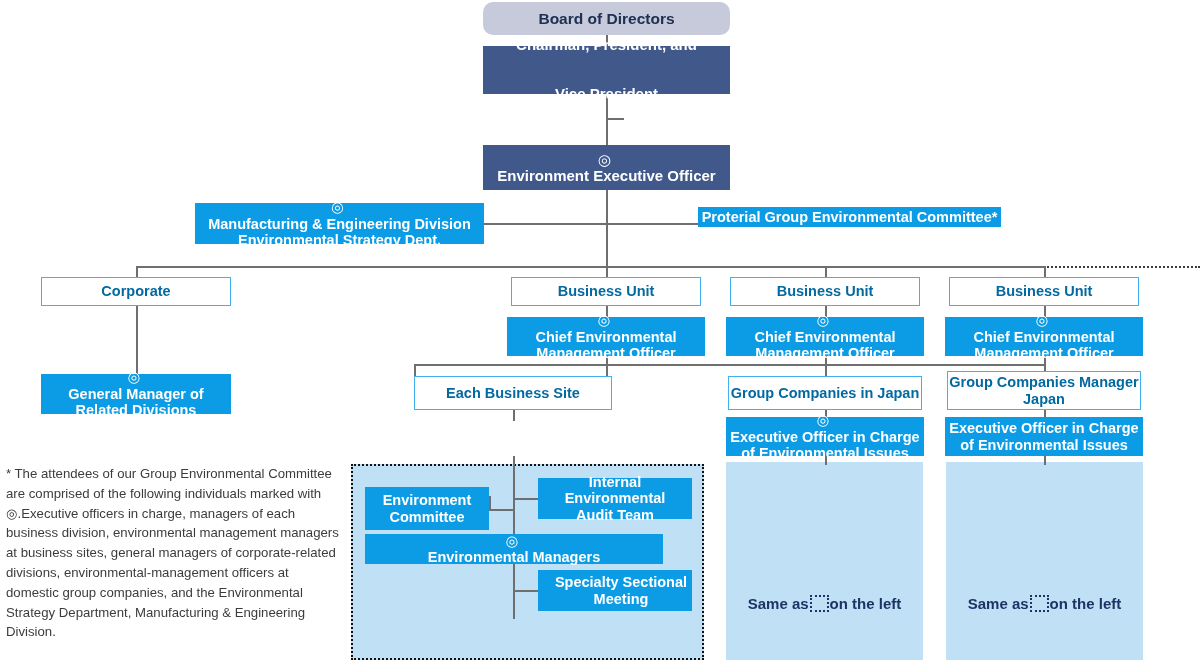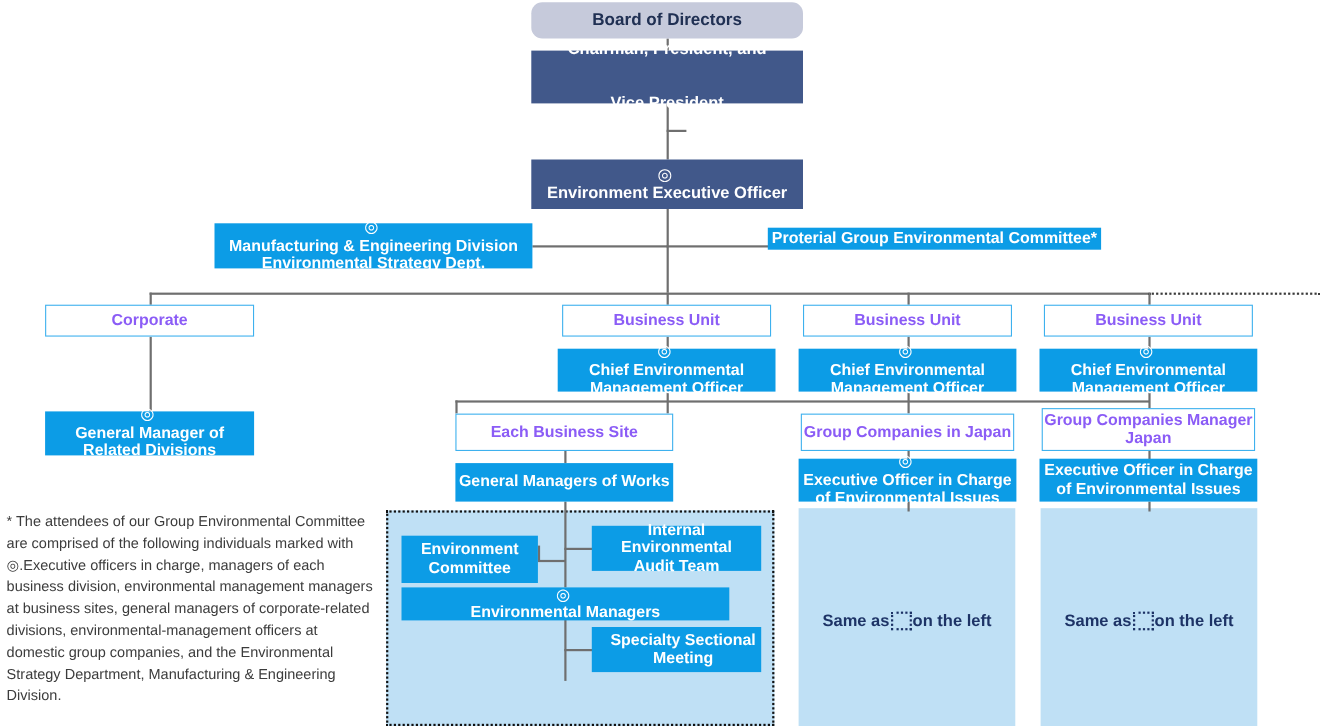--- a/index.html
+++ b/index.html
@@ -46,21 +46,21 @@
   }
   .bx-blue{
     background:#0c9ce6;
     color:#ffffff;
     font-size:14.5px;
     font-weight:600;
   }
   .bx-white{
     background:#ffffff;
     border:1.4px solid #3eb1ee;
-    color:#8b5cf6;
+    color:#0369a1;
     font-size:14.5px;
     font-weight:600;
     text-align:right;
   }
 
   
   .panel{
     position:absolute;
     background:#bfe0f5;
     z-index:1;
@@ -114,20 +114,21 @@
   .sameas{
     position:absolute;
     display:flex;
     align-items:center;
     justify-content:center;
     color:#1d3366;
     font-size:15px;
     font-weight:600;
     z-index:6;
     white-space:nowrap;
+    margin-top:39px;
   }
   .dotbox{
     display:inline-block;
     width:19px;
     height:17px;
     border:2.2px dotted #1d3366;
     margin:0 1px;
     vertical-align:middle;
     box-sizing:border-box;
   }
@@ -261,23 +262,20 @@
         <span class="mk">◎</span>
         <span>General Manager of</span>
       </span>
     <span>Related Divisions</span>
   </div>
 
   <div class="box bx-white" style="left:414px; top:376px; width:198px; height:34px;">
     <span>Each Business Site</span>
   </div>
 
-  <div class="box bx-blue" style="left:414px; top:421px; width:198px; height:35px;">
-    <span>General Managers of Works</span>
-  </div>
 
   <div class="box bx-white" style="left:728px; top:376px; width:194px; height:34px;">
     <span>Group Companies in Japan</span>
   </div>
   <div class="box bx-blue" style="left:726px; top:417px; width:198px; height:39px; flex-direction:column;">
     <span>
         <span class="mk">◎</span>
         <span>Executive Officer in Charge</span>
       </span>
     <span>of Environmental Issues</span>

